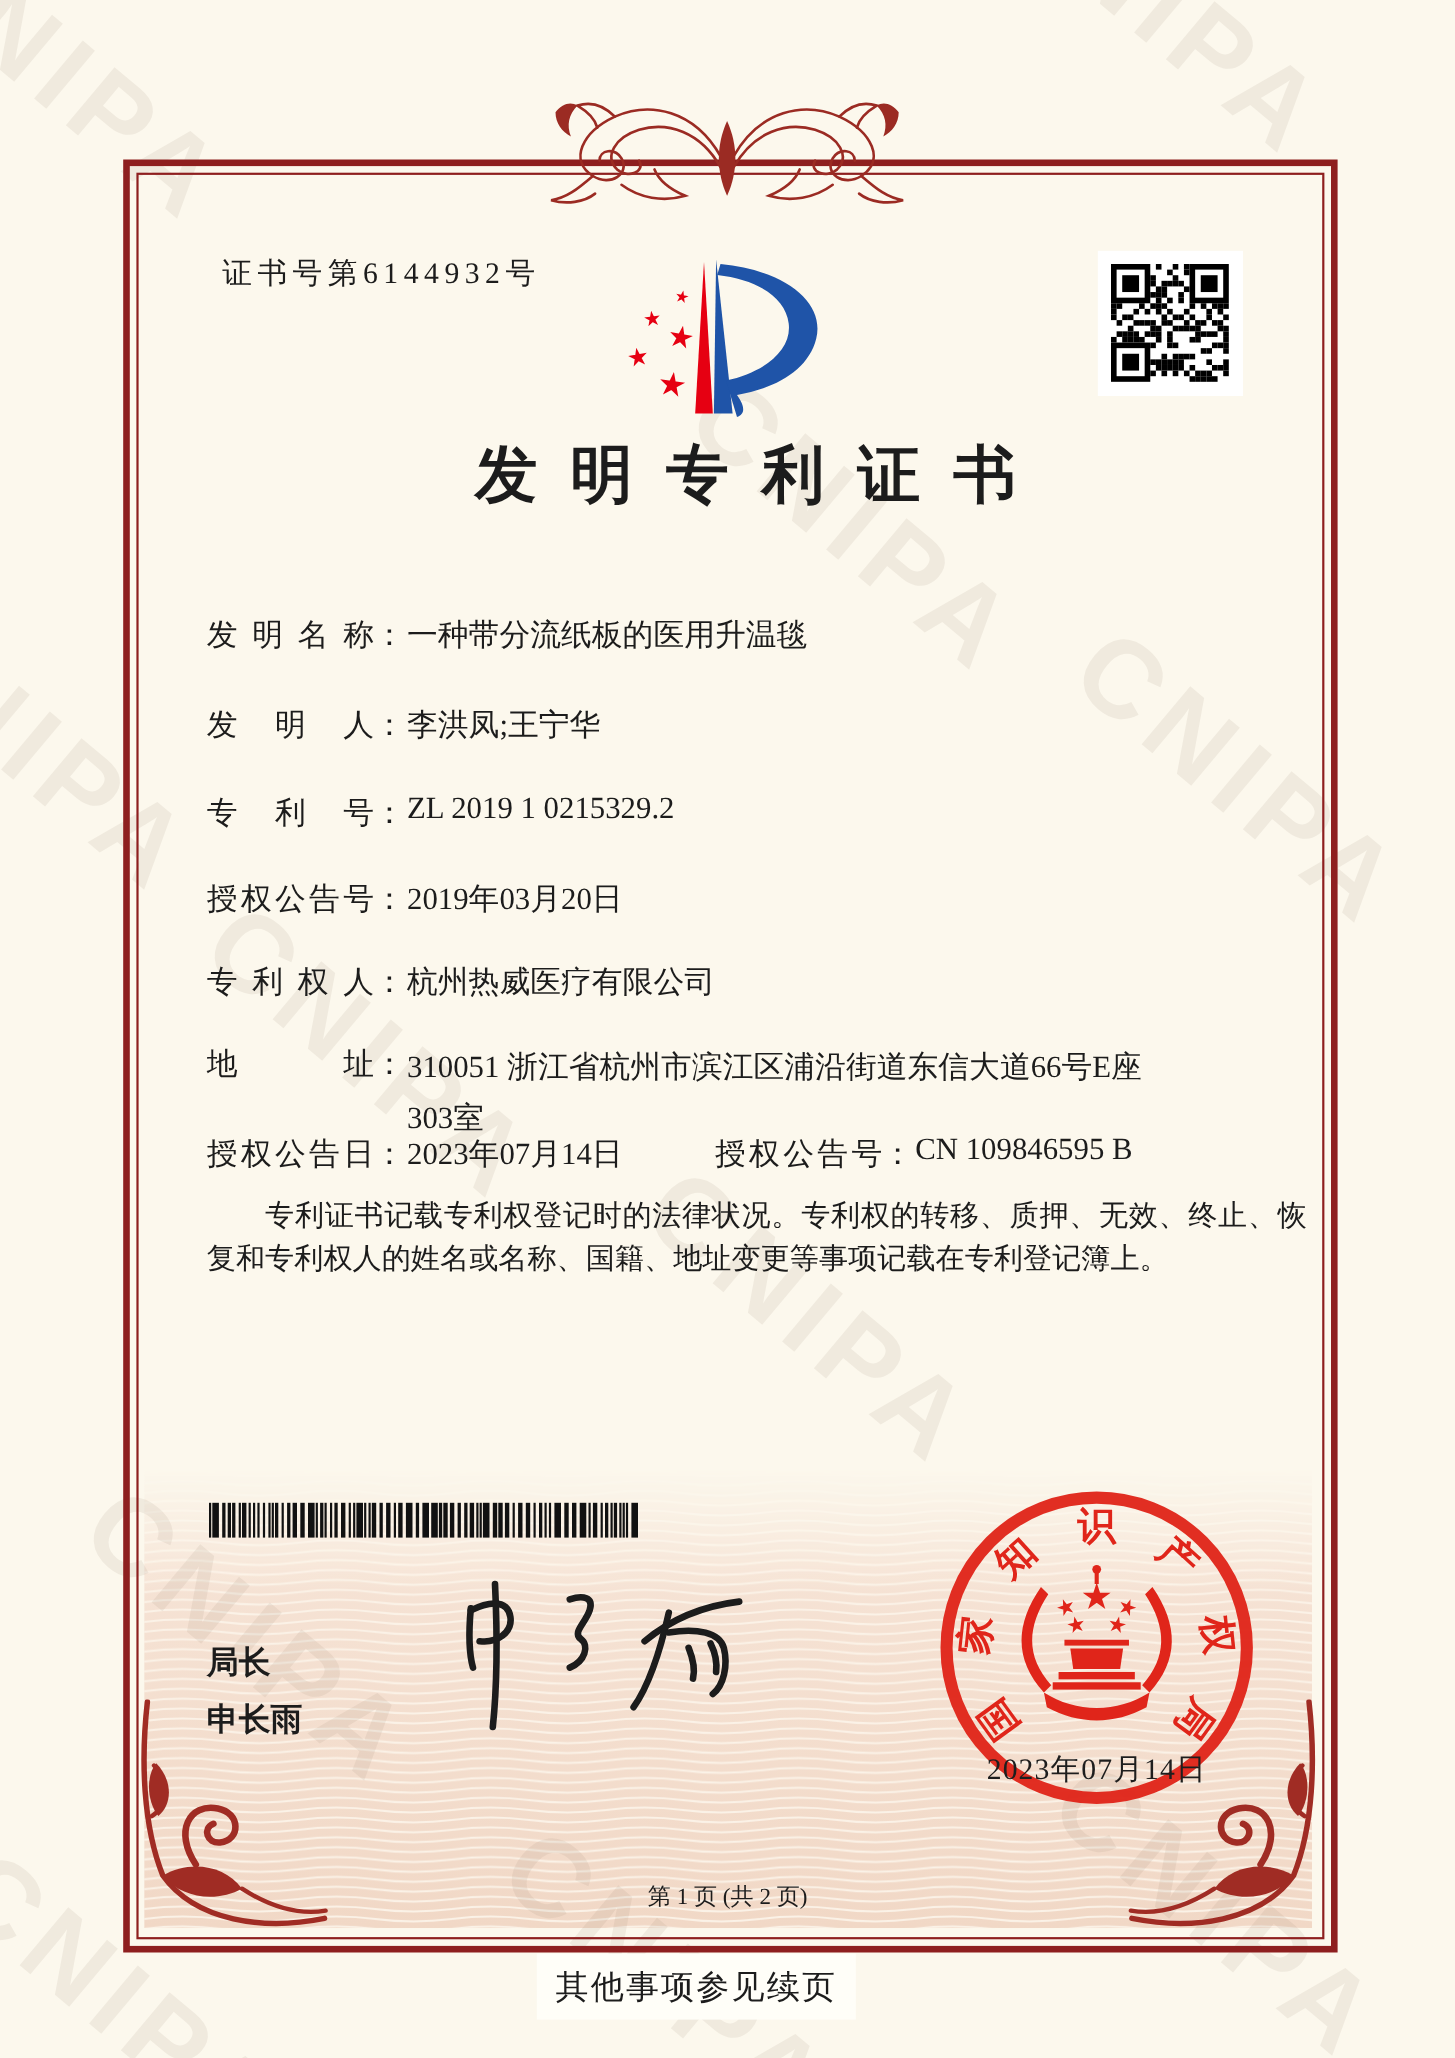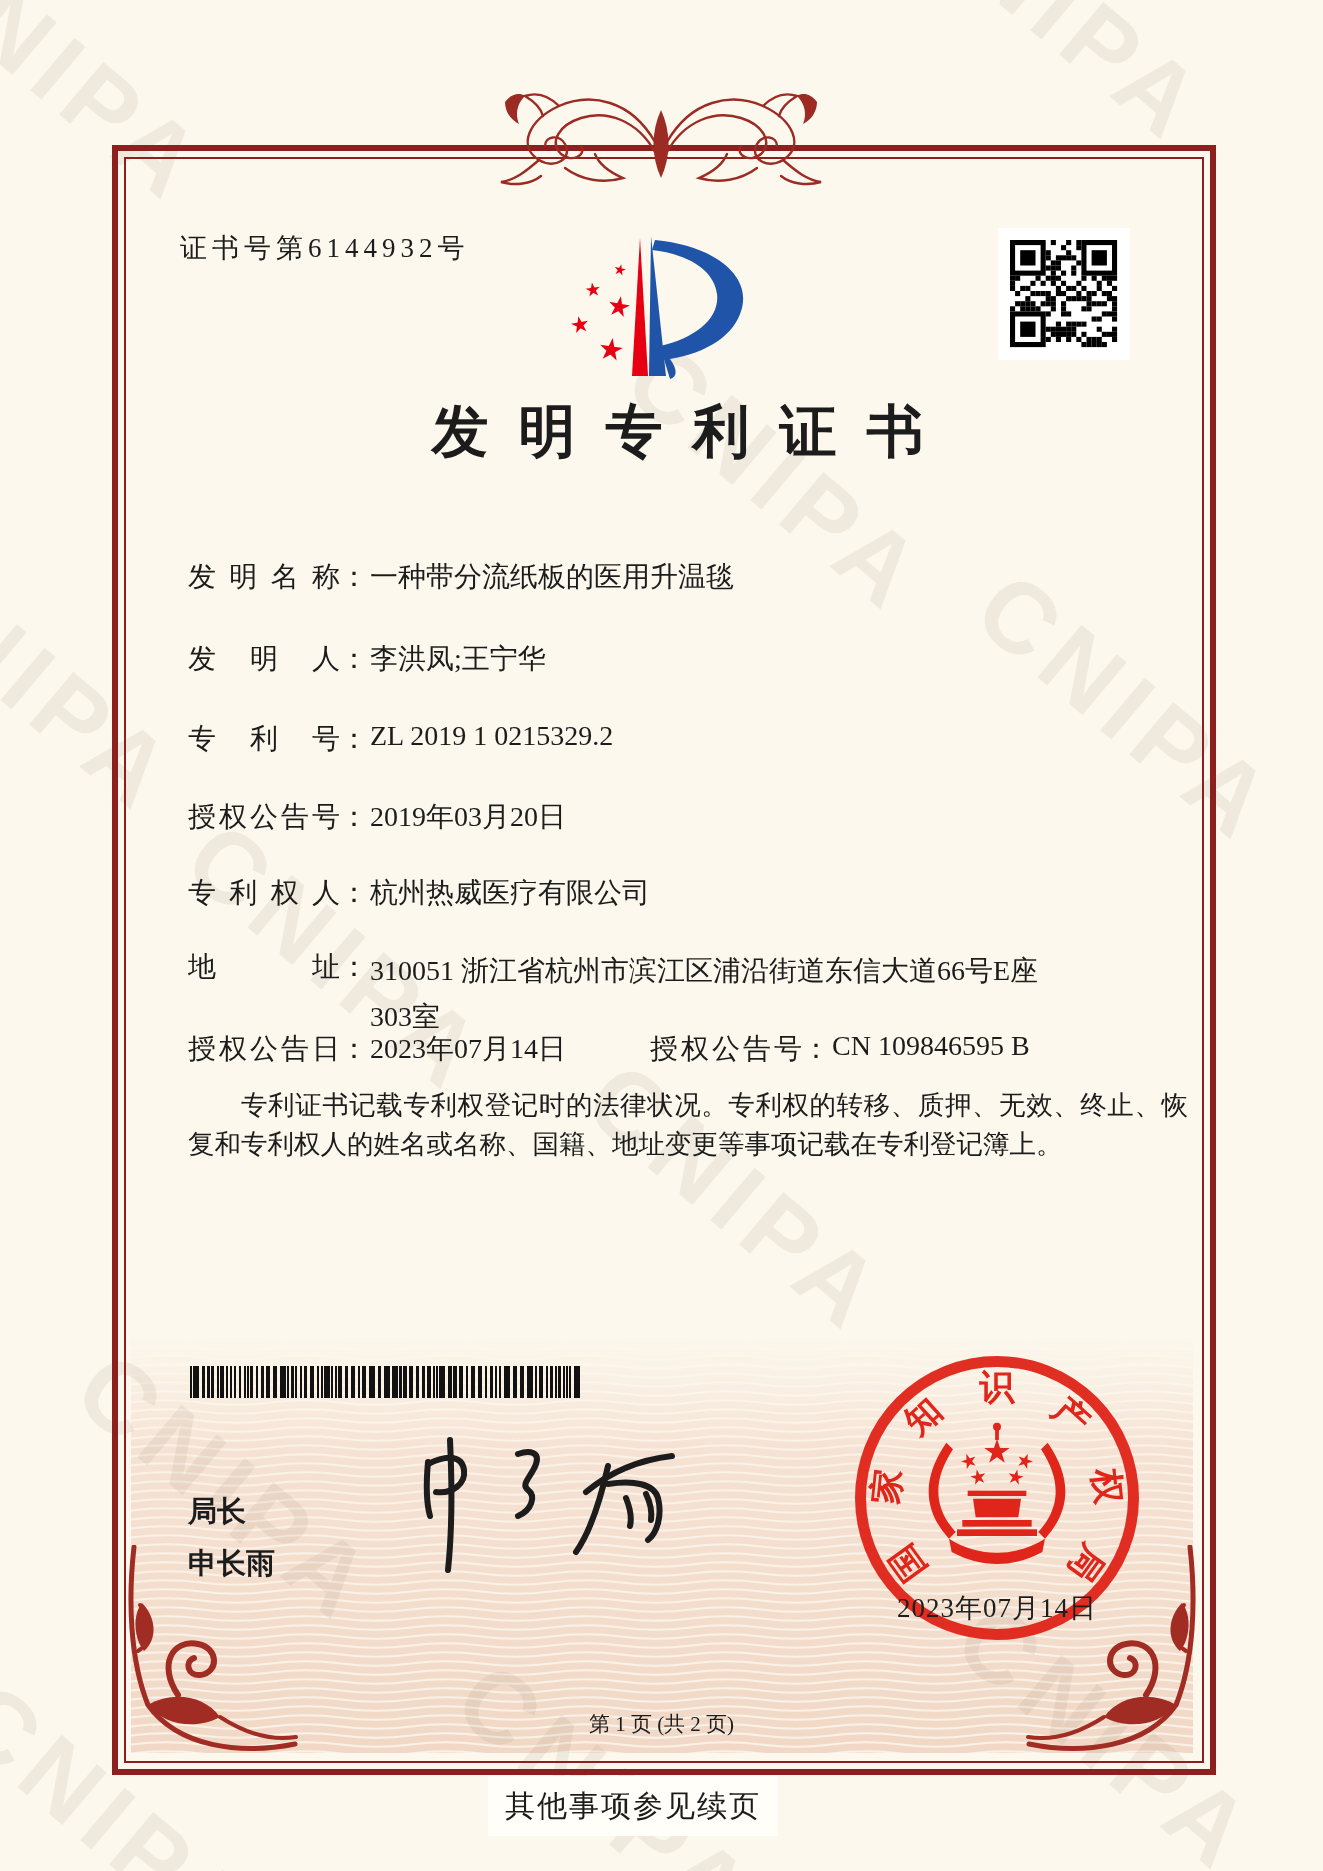--- a/index.html
+++ b/index.html
@@ -13,21 +13,21 @@
   
   .frame-outer{position:absolute;left:112px;top:145px;width:1092px;height:1618px;
       border:6px solid #8e1f1f;z-index:3;}
   .frame-inner{position:absolute;left:6px;top:6px;right:6px;bottom:6px;
       border:2px solid #8e1f1f;}
   
   .band{position:absolute;left:131px;top:1335px;width:1062px;height:418px;z-index:1;
         -webkit-mask-image:linear-gradient(180deg,transparent 0,#000 110px);
         mask-image:linear-gradient(180deg,transparent 0,#000 110px);}
   .content{position:absolute;z-index:4;}
-  .certno{left:180px;top:230px;font-size:27px;letter-spacing:5px;}
+  .certno{left:202px;top:230px;font-size:27px;letter-spacing:5px;}
   .title{left:16px;top:394px;width:1323px;text-align:center;font-size:57px;font-weight:bold;
          letter-spacing:30px;text-indent:30px;}
   .row{position:absolute;left:188px;font-size:28px;z-index:4;}
   .flabel{display:inline-block;width:152px;text-align:justify;text-align-last:justify;vertical-align:top;}
   .fcolon{display:inline-block;width:30px;vertical-align:top;}
   .fvalue{display:inline-block;vertical-align:top;}
   .addr .fvalue{width:690px;line-height:46px;}
   .paras{left:188px;top:1086px;width:1000px;font-size:26.5px;line-height:39px;
          text-align:justify;z-index:4;position:absolute;}
   .paras p{margin:0 0 9px 0;text-indent:2em;}

